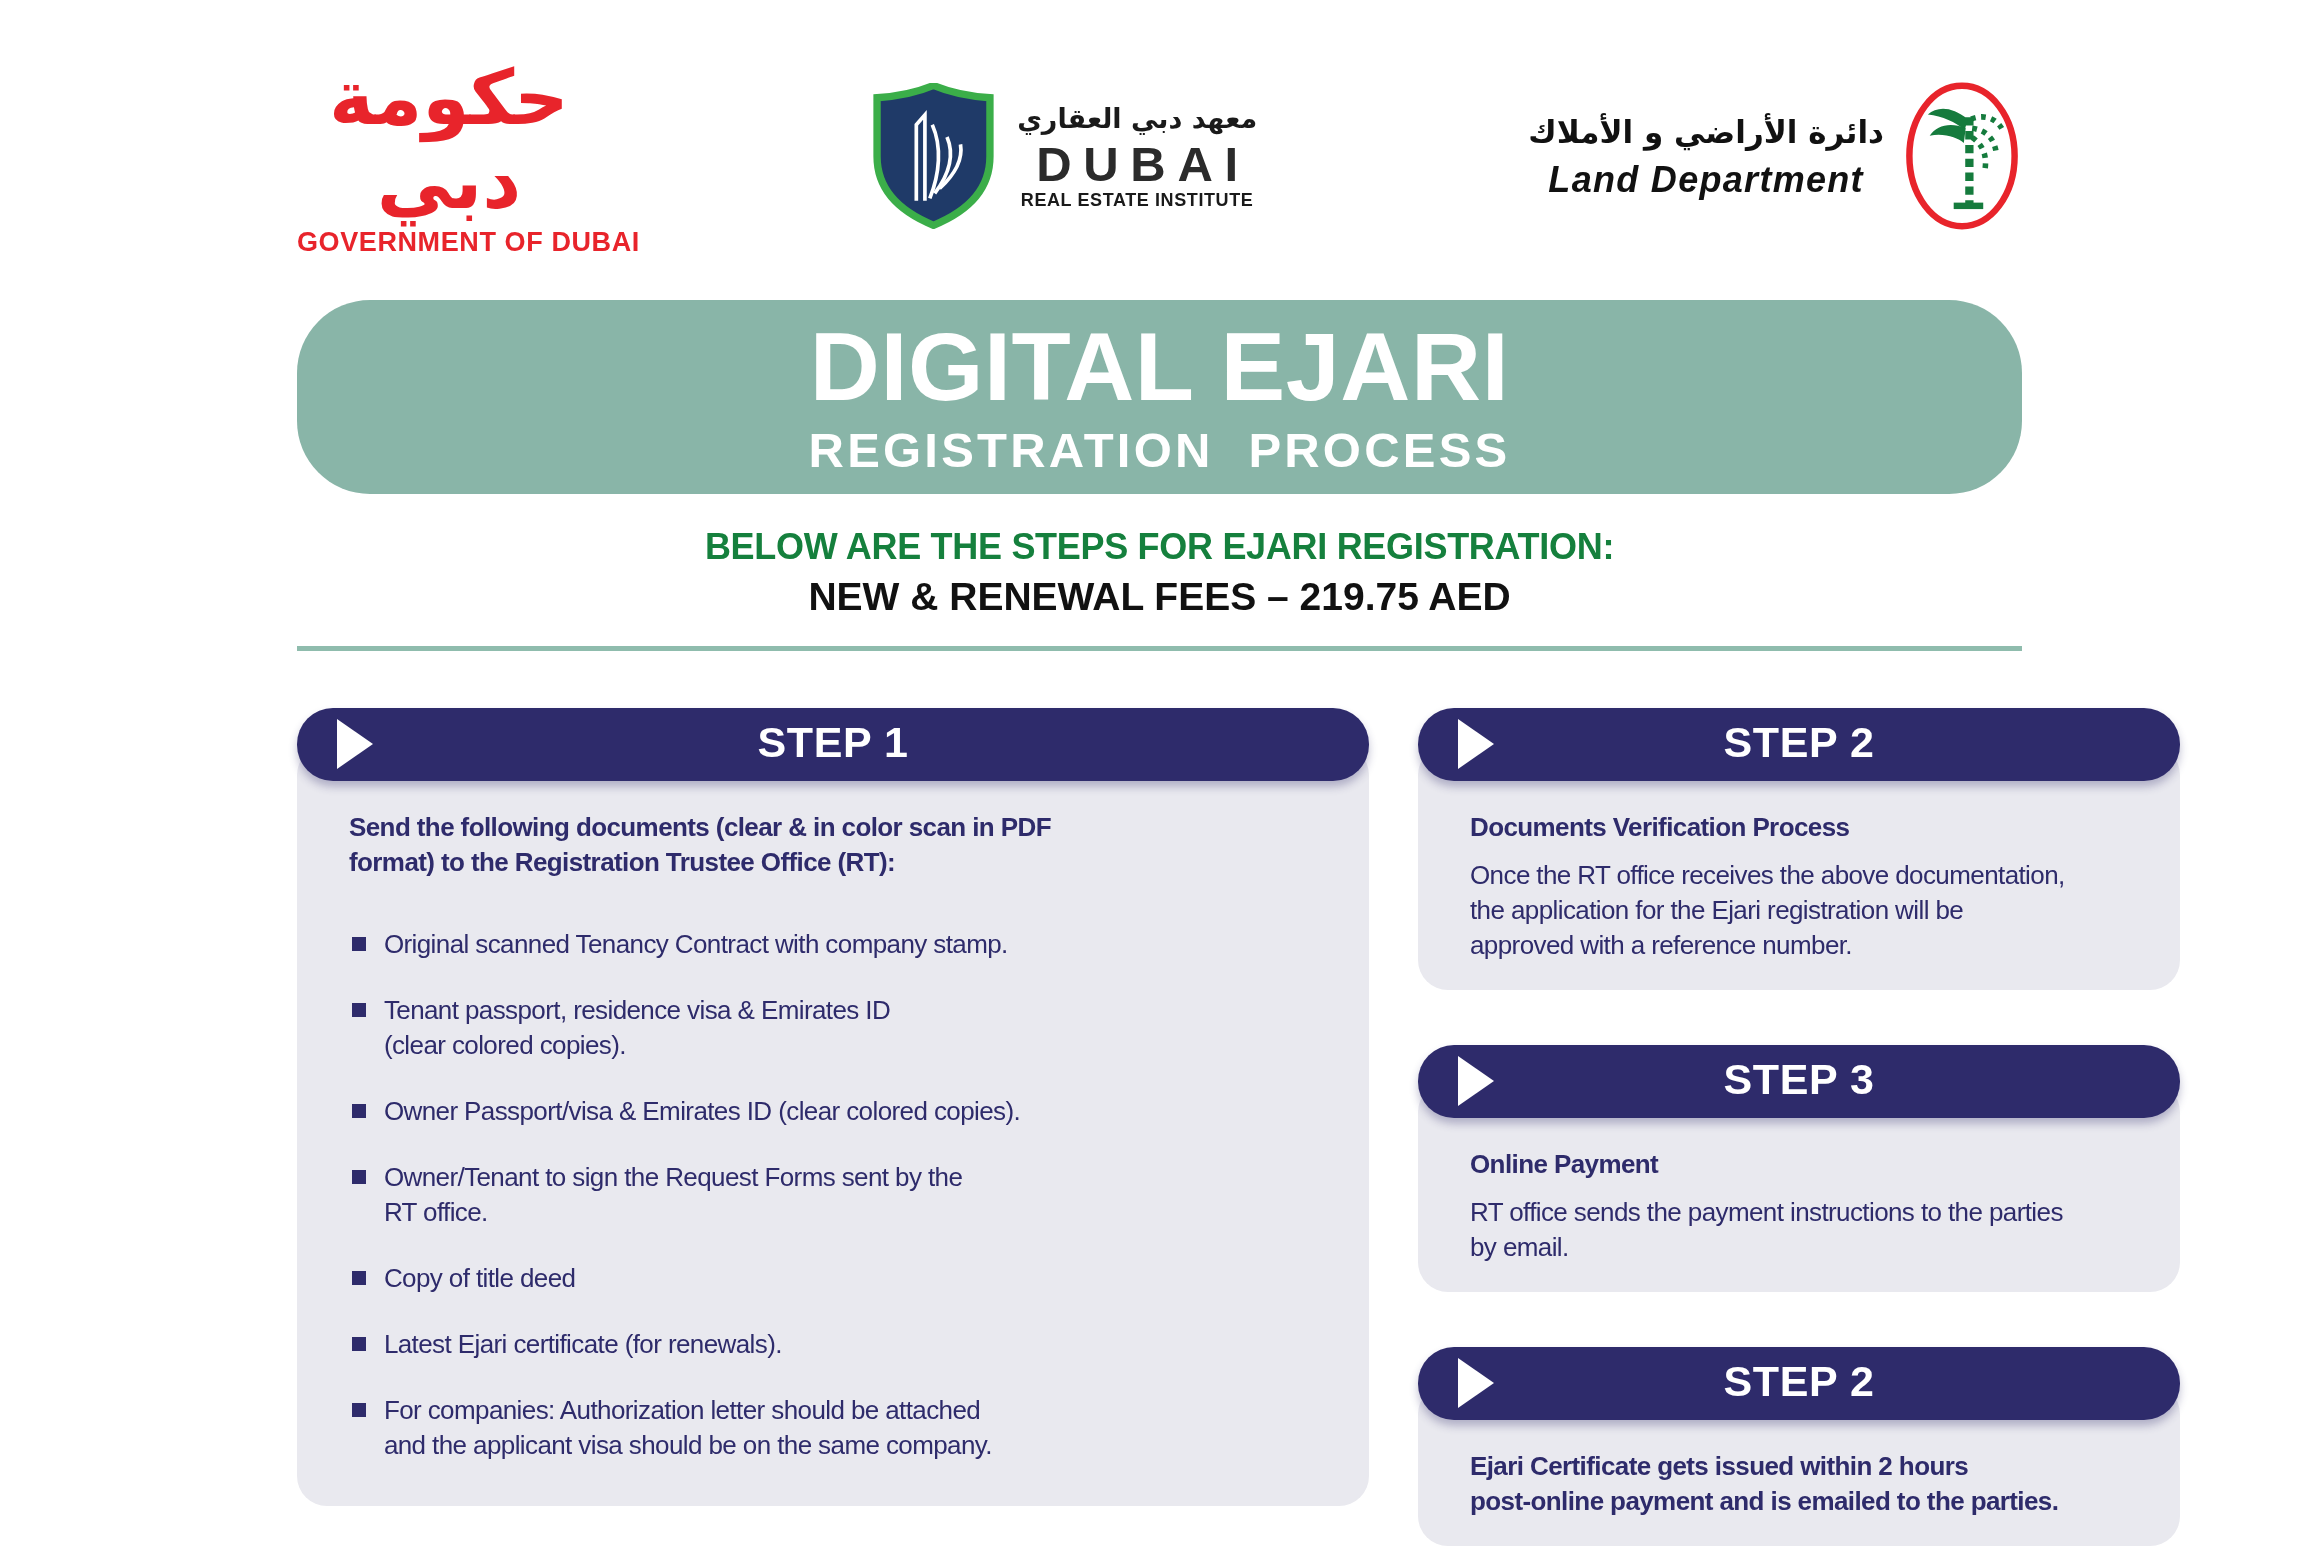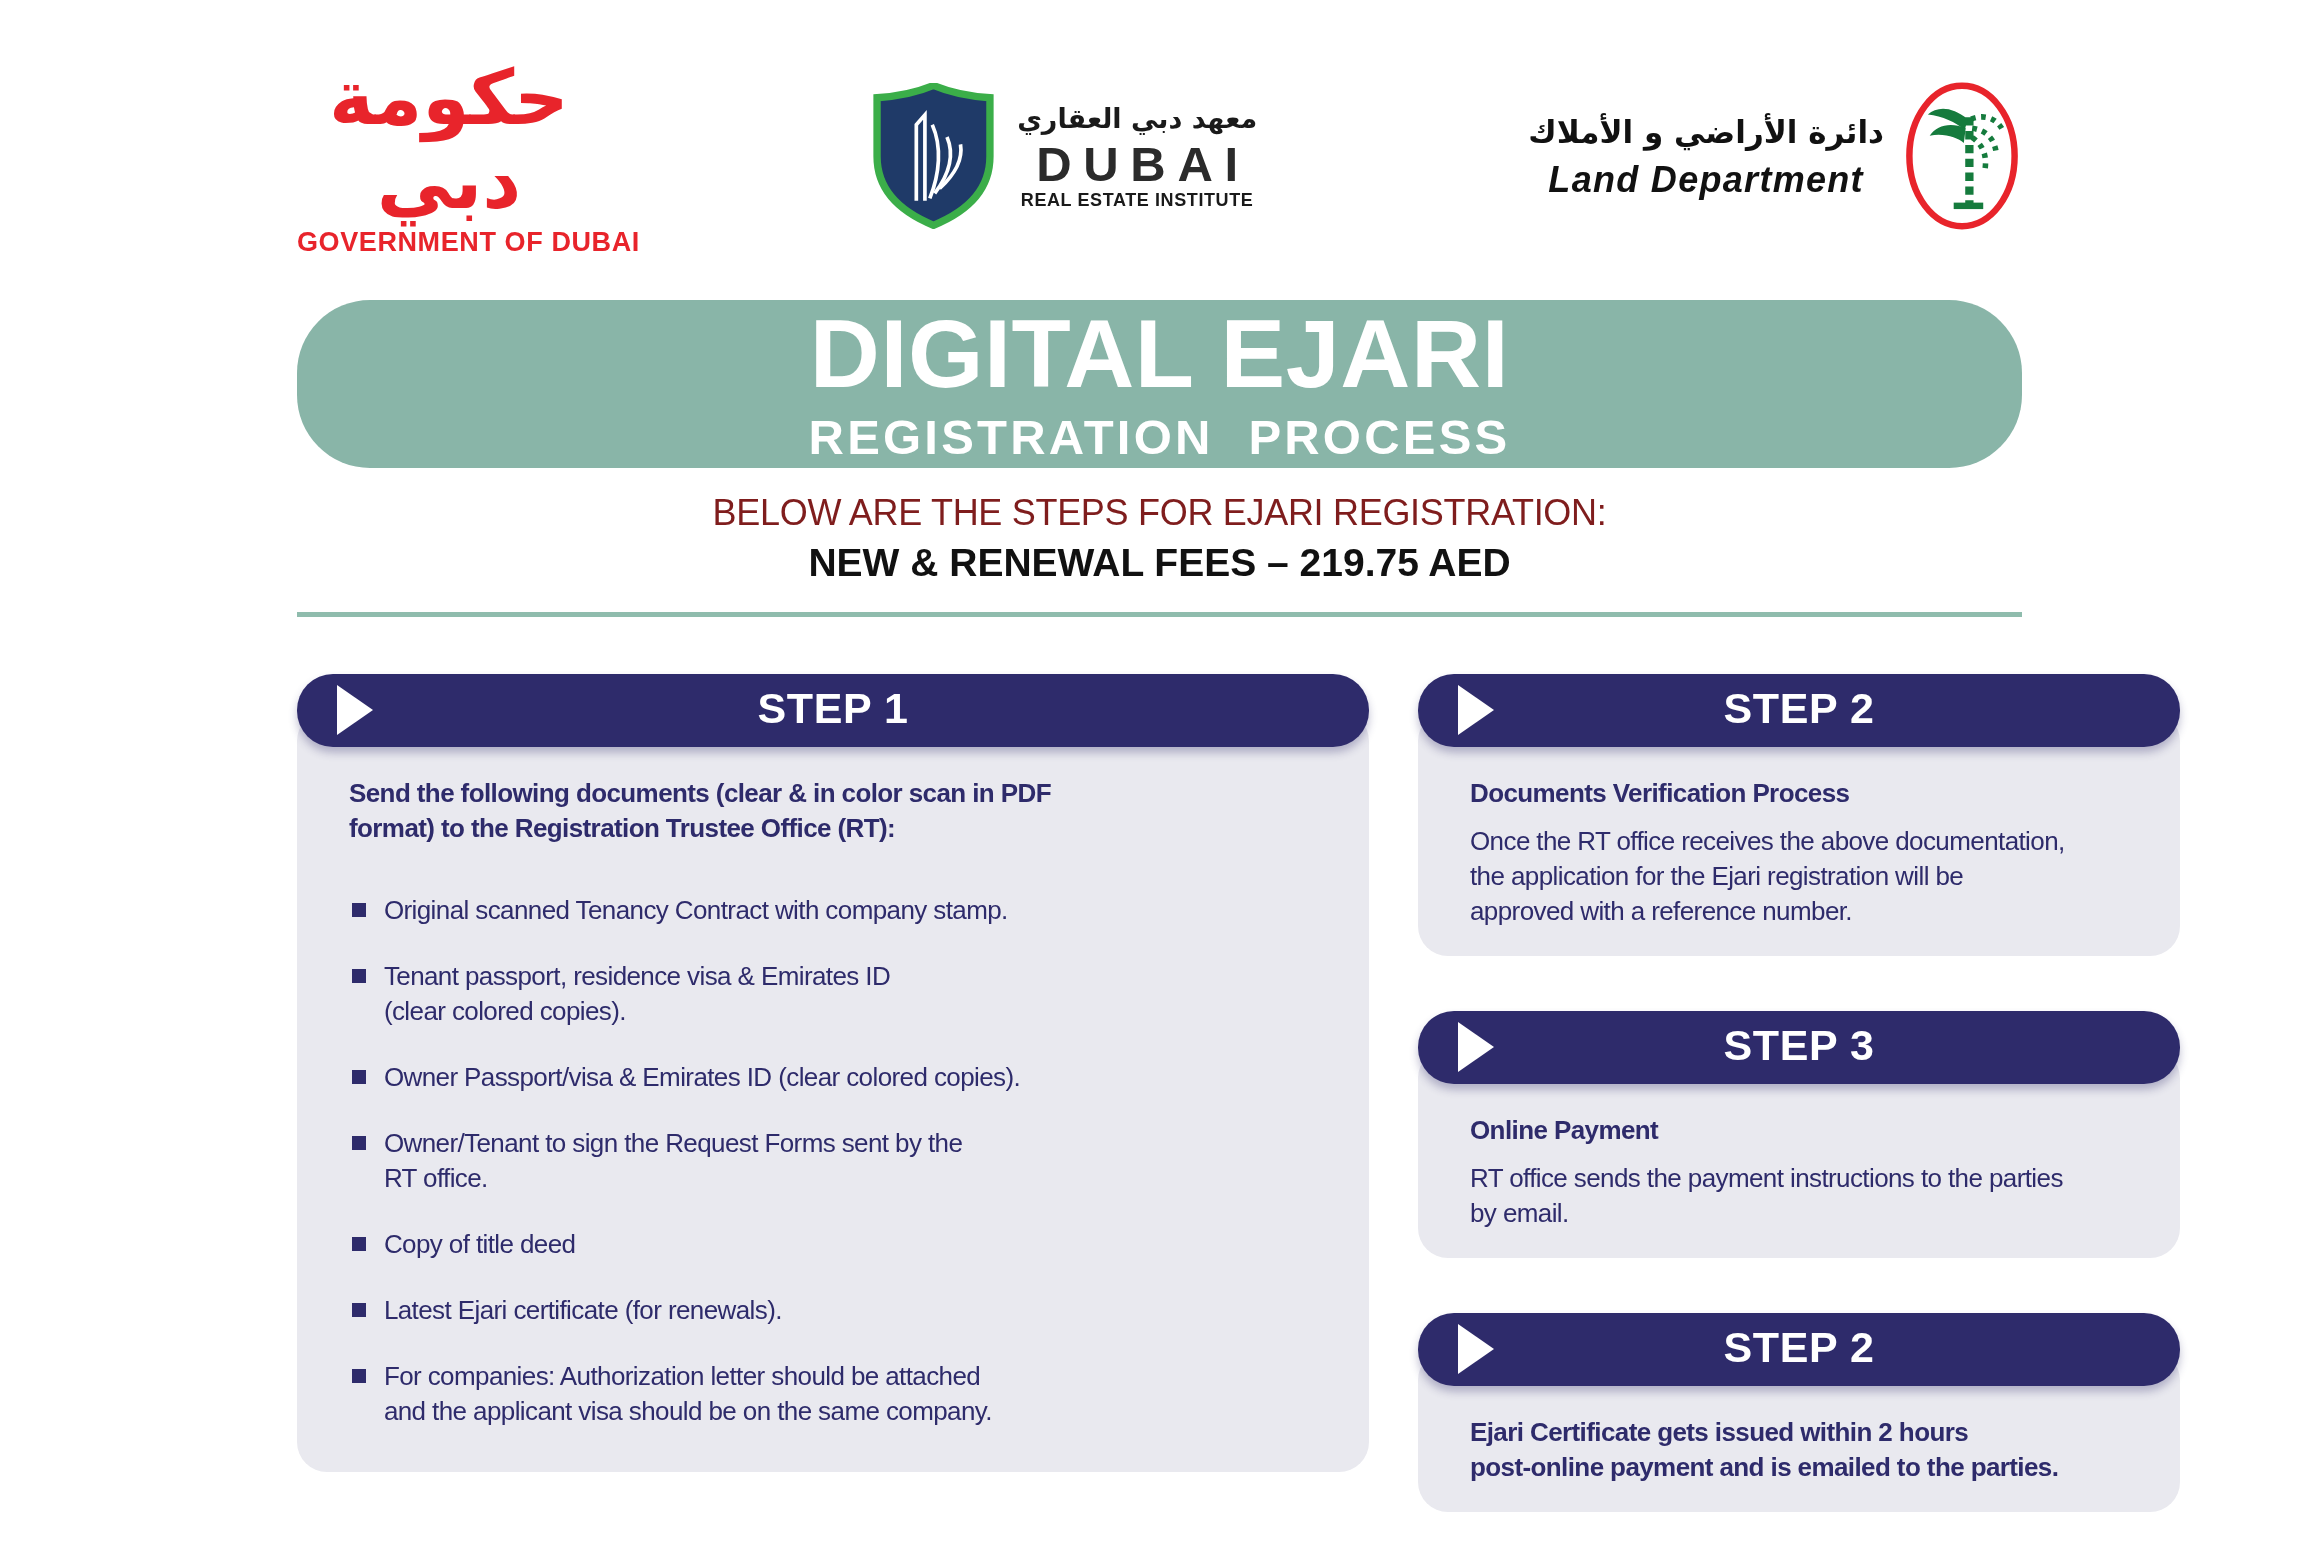--- a/index.html
+++ b/index.html
@@ -45,31 +45,31 @@
     font-family:"DejaVu Sans", sans-serif; direction:rtl;
     color:#111; font-size:31px; font-weight:700; white-space:nowrap;
   }
   .dld-title {
     color:#111; font-size:36px; font-weight:700; margin-top:9px;
     letter-spacing:1.3px; white-space:nowrap;font-style:italic;
   }
 
   
   .banner {
-    margin-top:62px; height:168px; border-radius:73px;
+    margin-top:62px; height:194px; border-radius:73px;
     background:#89B5A8; color:#ffffff; text-align:center;
     display:flex; flex-direction:column; justify-content:center;
   }
   .banner-title { font-size:97px; font-weight:700; line-height:1.05; letter-spacing:0.6px; }
   .banner-sub   { font-size:49px;  font-weight:700; letter-spacing:3.2px; word-spacing:18px; margin-top:3.9px; }
 
   
   .intro1 {
-    margin-top:24px; text-align:center; color:#7f1d1d;
-    font-size:36px; letter-spacing:-0.3px; font-weight:400;
+    margin-top:32px; text-align:center; color:#15803d;
+    font-size:36px; letter-spacing:-0.3px; font-weight:700;
   }
   .intro2 {
     margin-top:6.5px; text-align:center; color:#111;
     font-size:39px; font-weight:700; letter-spacing:0;
   }
   .divider { margin-top:27px; height:5.2px; background:#8FBCAD; border:none; }
 
   
   .steps { margin-top:57px; display:flex; gap:49px; align-items:flex-start; }
   .col-left  { width:1072px; flex:none; }

